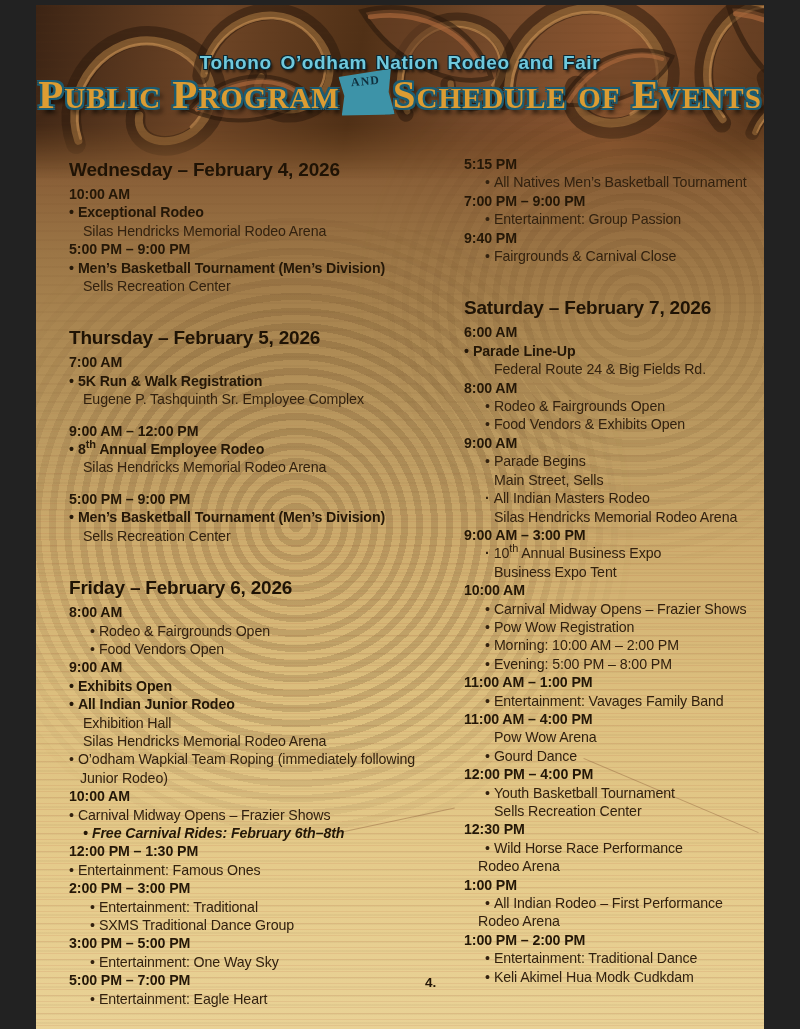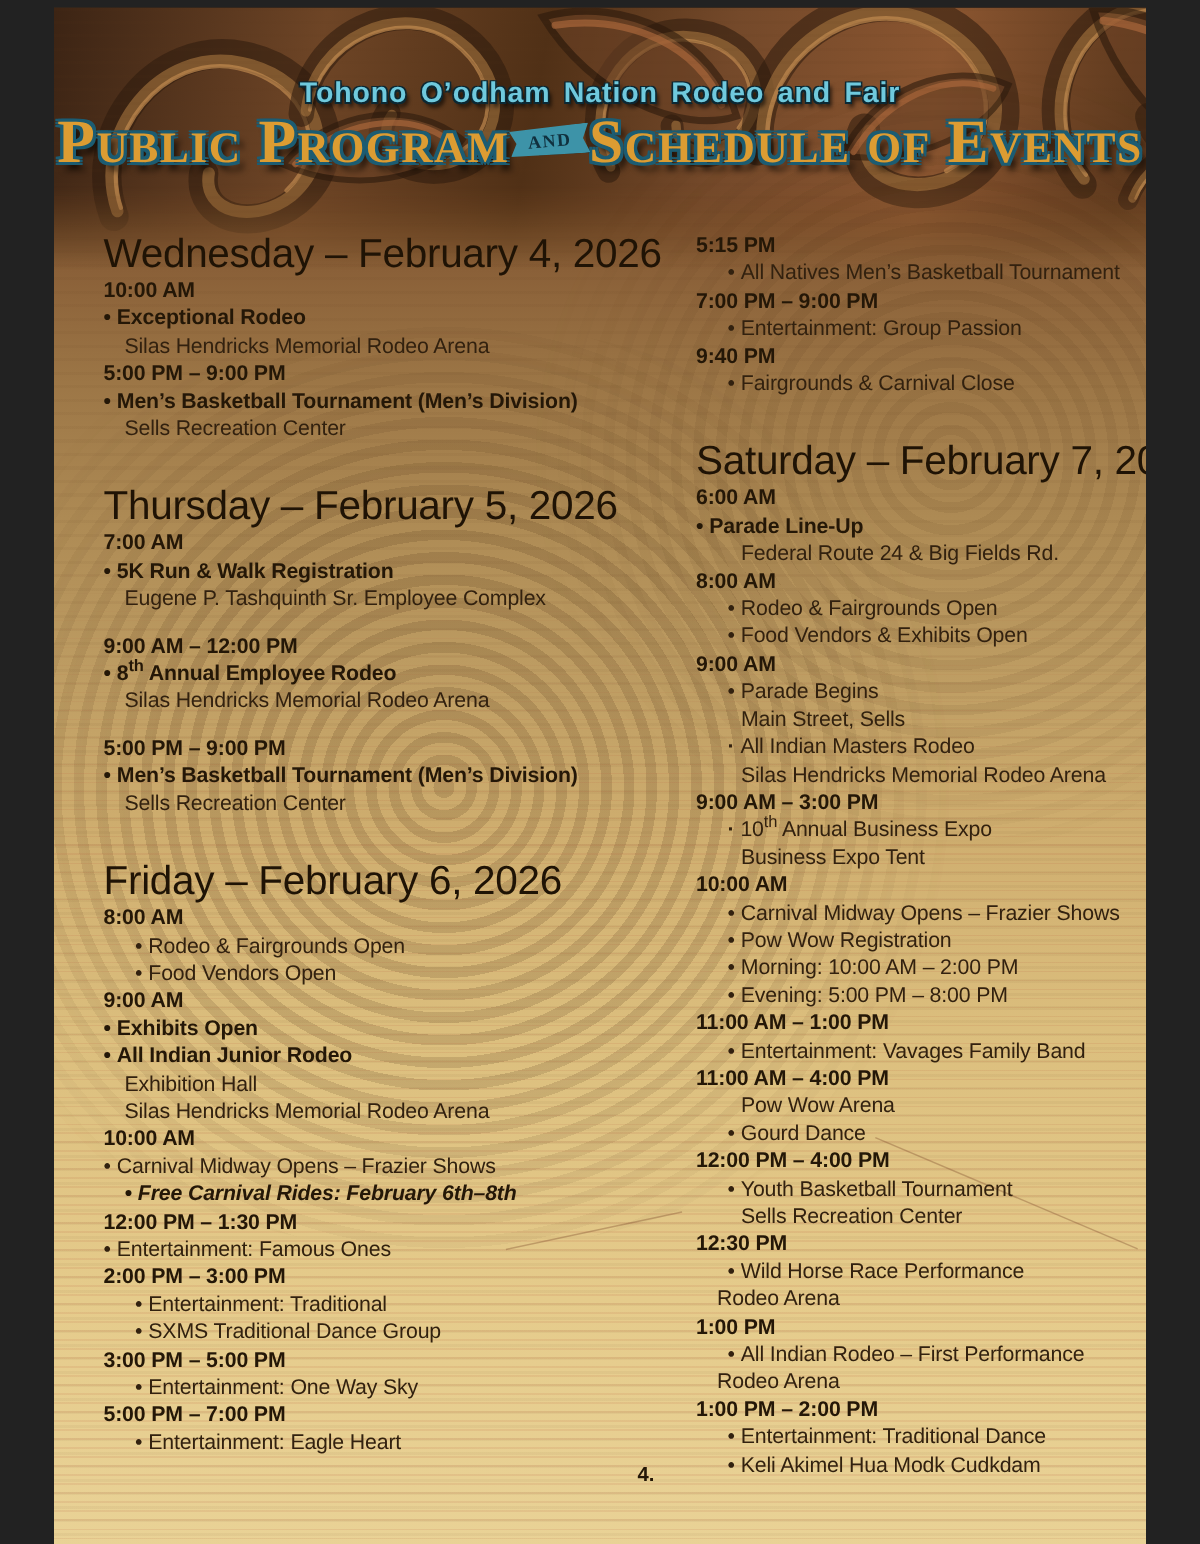--- a/index.html
+++ b/index.html
@@ -46,42 +46,42 @@
   
   .subtitle{
     position:absolute;left:0;top:47px;width:100%;text-align:center;
     font-size:19px;font-weight:700;letter-spacing:.6px;word-spacing:3px;
     color:#6fc9dd;
     text-shadow:-1px -1px 0 #0c2833,1px -1px 0 #0c2833,-1px 1px 0 #0c2833,
                  1px 1px 0 #0c2833,2px 3px 3px rgba(0,0,0,.8);
   }
   .title{
     position:absolute;left:0;top:66px;width:100%;
-    display:flex;justify-content:center;align-items:center;
+    display:flex;justify-content:center;
     font-family:"Liberation Serif","DejaVu Serif",serif;
     font-variant:small-caps;font-weight:700;font-size:41px;line-height:46px;
     letter-spacing:1px;color:#dc9c32;
     text-shadow:-2px -2px 0 #1c5c72,2px -2px 0 #1c5c72,-2px 2px 0 #1c5c72,
                  2px 2px 0 #1c5c72,-2px 0 0 #1c5c72,2px 0 0 #1c5c72,
                  0 -2px 0 #1c5c72,0 2px 0 #1c5c72,4px 5px 4px rgba(10,6,2,.8);
   }
   .and-badge{
     font-variant:normal;font-size:12px;line-height:12px;font-weight:700;
     letter-spacing:1px;color:#10303e;background:#3d93a8;
     padding:4px 12px;transform:rotate(-5deg);
     clip-path:polygon(0 8%,100% 0,92% 50%,100% 100%,0 92%,8% 50%);
     text-shadow:none;box-shadow:2px 3px 3px rgba(0,0,0,.6);
   }
   
   .col{position:absolute;font-size:14.2px;line-height:18.4px;color:#32210f;letter-spacing:-.1px;}
   .col-left {left:33px; top:152px;width:386px;}
   .col-right{left:428px;top:150px;width:362px;}
   .section + .section{margin-top:30px;}
   .day{
-    font-size:27px;line-height:25px;margin:0 0 3px;font-weight:400;
+    font-size:19px;line-height:25px;margin:0 0 3px;font-weight:700;
     color:#1f1305;letter-spacing:-.2px;
   }
   .line{position:relative;}
   .time,.bold{font-weight:700;color:#241707;}
   .italic{font-weight:700;font-style:italic;color:#241707;}
   .gap{height:13px;}
   .has-b{padding-left:11px;text-indent:-11px;}
   .bl{margin-right:4px;}
   .bl.d{font-weight:700;}
   .i1{margin-left:14px;} .i2{margin-left:21px;} .i3{margin-left:30px;}
@@ -164,20 +164,21 @@
       <section class="section">
         <h3 class="day">Friday – February 6, 2026</h3>
         <div class="line time i0"><span>8:00 AM</span></div>
         <div class="line reg i2 has-b"><span class="bl b">•</span><span>Rodeo &amp; Fairgrounds Open</span></div>
         <div class="line reg i2 has-b"><span class="bl b">•</span><span>Food Vendors Open</span></div>
         <div class="line time i0"><span>9:00 AM</span></div>
         <div class="line bold i0 has-b"><span class="bl b">•</span><span>Exhibits Open</span></div>
         <div class="line bold i0 has-b"><span class="bl b">•</span><span>All Indian Junior Rodeo</span></div>
         <div class="line venue i1"><span>Exhibition Hall</span></div>
         <div class="line venue i1"><span>Silas Hendricks Memorial Rodeo Arena</span></div>
+        <div class="line reg i0 has-b"><span class="bl b">•</span><span>O’odham Wapkial Team Roping (immediately following Junior Rodeo)</span></div>
         <div class="line time i0"><span>10:00 AM</span></div>
         <div class="line reg i0 has-b"><span class="bl b">•</span><span>Carnival Midway Opens – Frazier Shows</span></div>
         <div class="line italic i1 has-b"><span class="bl b">•</span><span>Free Carnival Rides: February 6th–8th</span></div>
         <div class="line time i0"><span>12:00 PM – 1:30 PM</span></div>
         <div class="line reg i0 has-b"><span class="bl b">•</span><span>Entertainment: Famous Ones</span></div>
         <div class="line time i0"><span>2:00 PM – 3:00 PM</span></div>
         <div class="line reg i2 has-b"><span class="bl b">•</span><span>Entertainment: Traditional</span></div>
         <div class="line reg i2 has-b"><span class="bl b">•</span><span>SXMS Traditional Dance Group</span></div>
         <div class="line time i0"><span>3:00 PM – 5:00 PM</span></div>
         <div class="line reg i2 has-b"><span class="bl b">•</span><span>Entertainment: One Way Sky</span></div>

